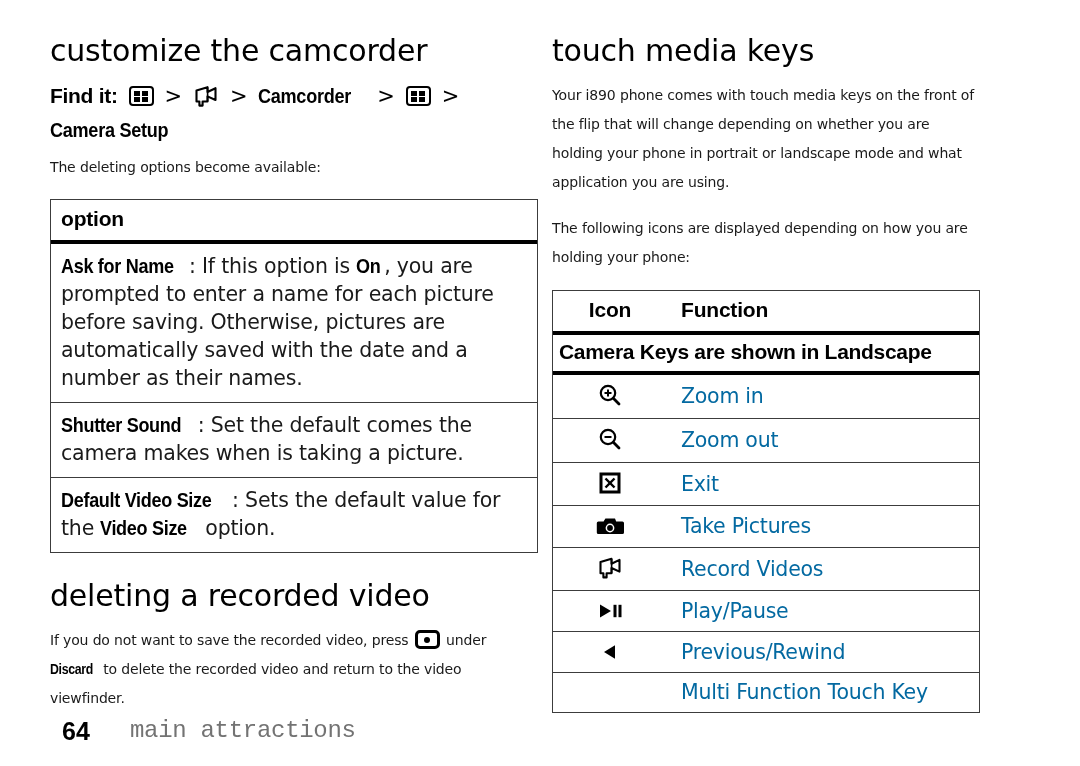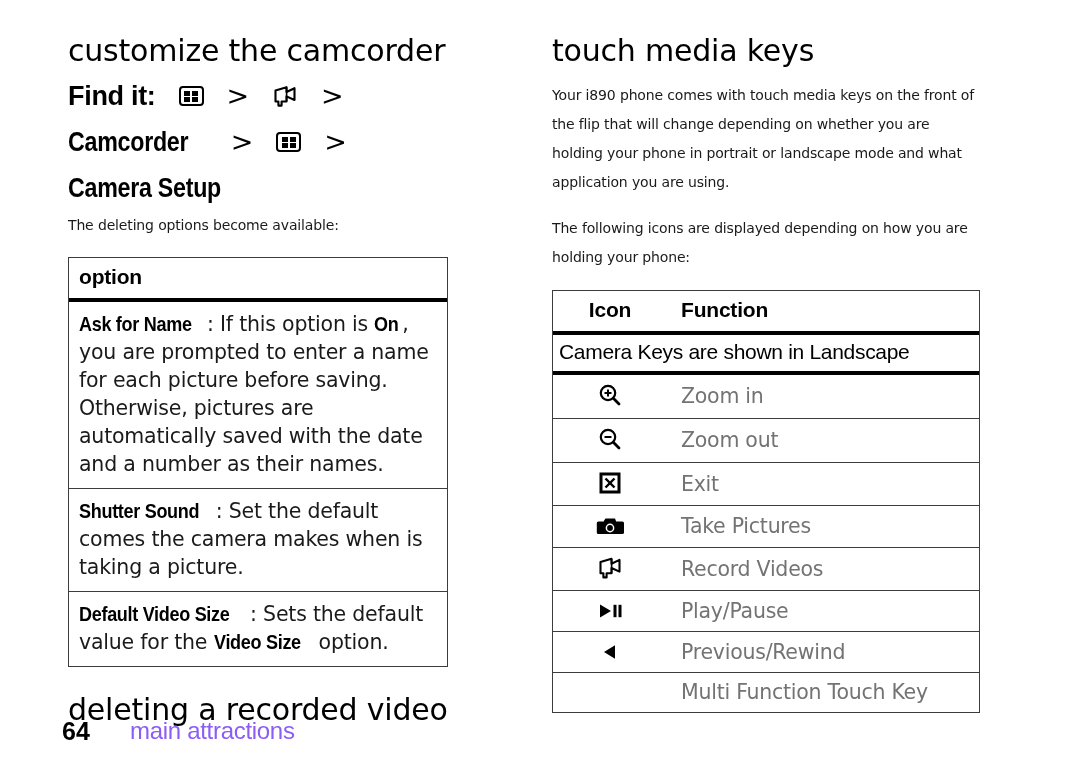--- a/index.html
+++ b/index.html
@@ -18,21 +18,21 @@
 
   .page {
     position: absolute;
     inset: 0;
   }
 
   .col {
     position: absolute;
     top: 34px;
   }
-  .col-left  { left: 68px;  width: 380px; }
+  .col-left  { left: 50px;  width: 488px; }
   .col-right { left: 552px; width: 428px; }
 
   h2.section-title {
     font-family: "DejaVu Sans", sans-serif;
     font-size: 30px;
     font-weight: 400;
     letter-spacing: -0.2px;
     margin: 0 0 14px 0;
     line-height: 1.1;
     color: #000;
@@ -42,29 +42,29 @@
     font-family: "DejaVu Sans", sans-serif;
     font-size: 14px;
     line-height: 29px;
     margin: 0 0 17px 0;
     color: #1a1a1a;
     letter-spacing: -0.15px;
   }
 
   .findit {
     font-family: "Liberation Sans", sans-serif;
-    font-size: 27px;
+    font-size: 21px;
     font-weight: bold;
     line-height: 30px;
     margin: 0 0 8px 0;
     letter-spacing: -0.3px;
     display: flex;
     align-items: center;
     flex-wrap: wrap;
-    gap: 16px;
+    gap: 4px;
   }
   .findit .lbl { margin-right: 7px; }
   .findit .sep { margin: 0 7px; font-weight: normal; font-family: "DejaVu Sans", sans-serif; }
   .findit .word { font-family: "Liberation Sans Narrow", "Liberation Sans", sans-serif; transform: scaleX(0.86); transform-origin: left center; display:inline-block; }
 
   
   .ico { display: inline-block; vertical-align: middle; }
 
   .ico-menu-grid {
     width: 25px; height: 20px;
@@ -160,34 +160,34 @@
   .table-right-wrap table.doc-table tr:first-child td { border-top: none; }
   .table-right-wrap table.doc-table tr:last-child td { border-bottom: none; }
   .table-right-wrap td.icon-col {
     border-right: 1px solid #3c3c3c;
     width: 114px;
     text-align: center;
     padding: 6px 0 !important;
   }
   td.banner-cell {
     font-family: "Liberation Sans", sans-serif;
-    font-weight: normal;
+    font-weight: bold;
     font-size: 21px;
     text-align: left;
     padding: 5px 6px 7px 6px !important;
     letter-spacing: -0.3px;
     border-top: 4px solid #000 !important;
     border-bottom: 4px solid #000 !important;
   }
   td.fn-cell {
     font-family: "DejaVu Sans", sans-serif;
     font-size: 20.5px;
     padding: 7px 0 8px 14px !important;
     letter-spacing: -0.25px;
-    color: #737373;
+    color: #0369a1;
   }
   .icon-box {
     display: inline-flex;
     align-items: center;
     justify-content: center;
     height: 28px;
   }
 
   
   .footer {
@@ -198,24 +198,24 @@
     align-items: flex-start;
     gap: 0;
   }
   .footer .pageno {
     font-family: "Liberation Sans", sans-serif;
     font-weight: bold;
     font-size: 25px;
     width: 68px;
   }
   .footer .chapter {
-    font-family: Liberation Sans, sans-serif;
+    font-family: Liberation Mono, monospace;
     font-size: 24px;
     letter-spacing: -0.3px;
-    color: #8b5cf6;
+    color: #737373;
   }
 </style>
 </head>
 <body>
 
 <div class="page">
 
   <div class="col col-left">
 
     <h2 class="section-title">customize the camcorder</h2>
@@ -264,20 +264,21 @@
           </tr>
           <tr>
             <td class="cell"><span><b>Default Video Size</b><span>:</span><span> Sets the default value for the </span><b>Video Size</b><span> option.</span></span></td>
           </tr>
         </tbody>
       </table>
     </div>
 
     <h2 class="section-title" style="margin-top:26px;">deleting a recorded video</h2>
 
+    <p class="body-text"><span><span>If you do not want to save the recorded video, press </span><span class="ico-centerkey"></span><span> under </span><b class="bold-narrow">Discard</b><span> to delete the recorded video and return to the video viewfinder.</span></span></p>
   </div>
 
   <div class="col col-right">
 
     <h2 class="section-title">touch media keys</h2>
 
     <p class="body-text">Your i890 phone comes with touch media keys on the front of the flip that will change depending on whether you are holding your phone in portrait or landscape mode and what application you are using.</p>
 
     <p class="body-text" style="margin-bottom:18px;">The following icons are displayed depending on how you are holding your phone:</p>
 

